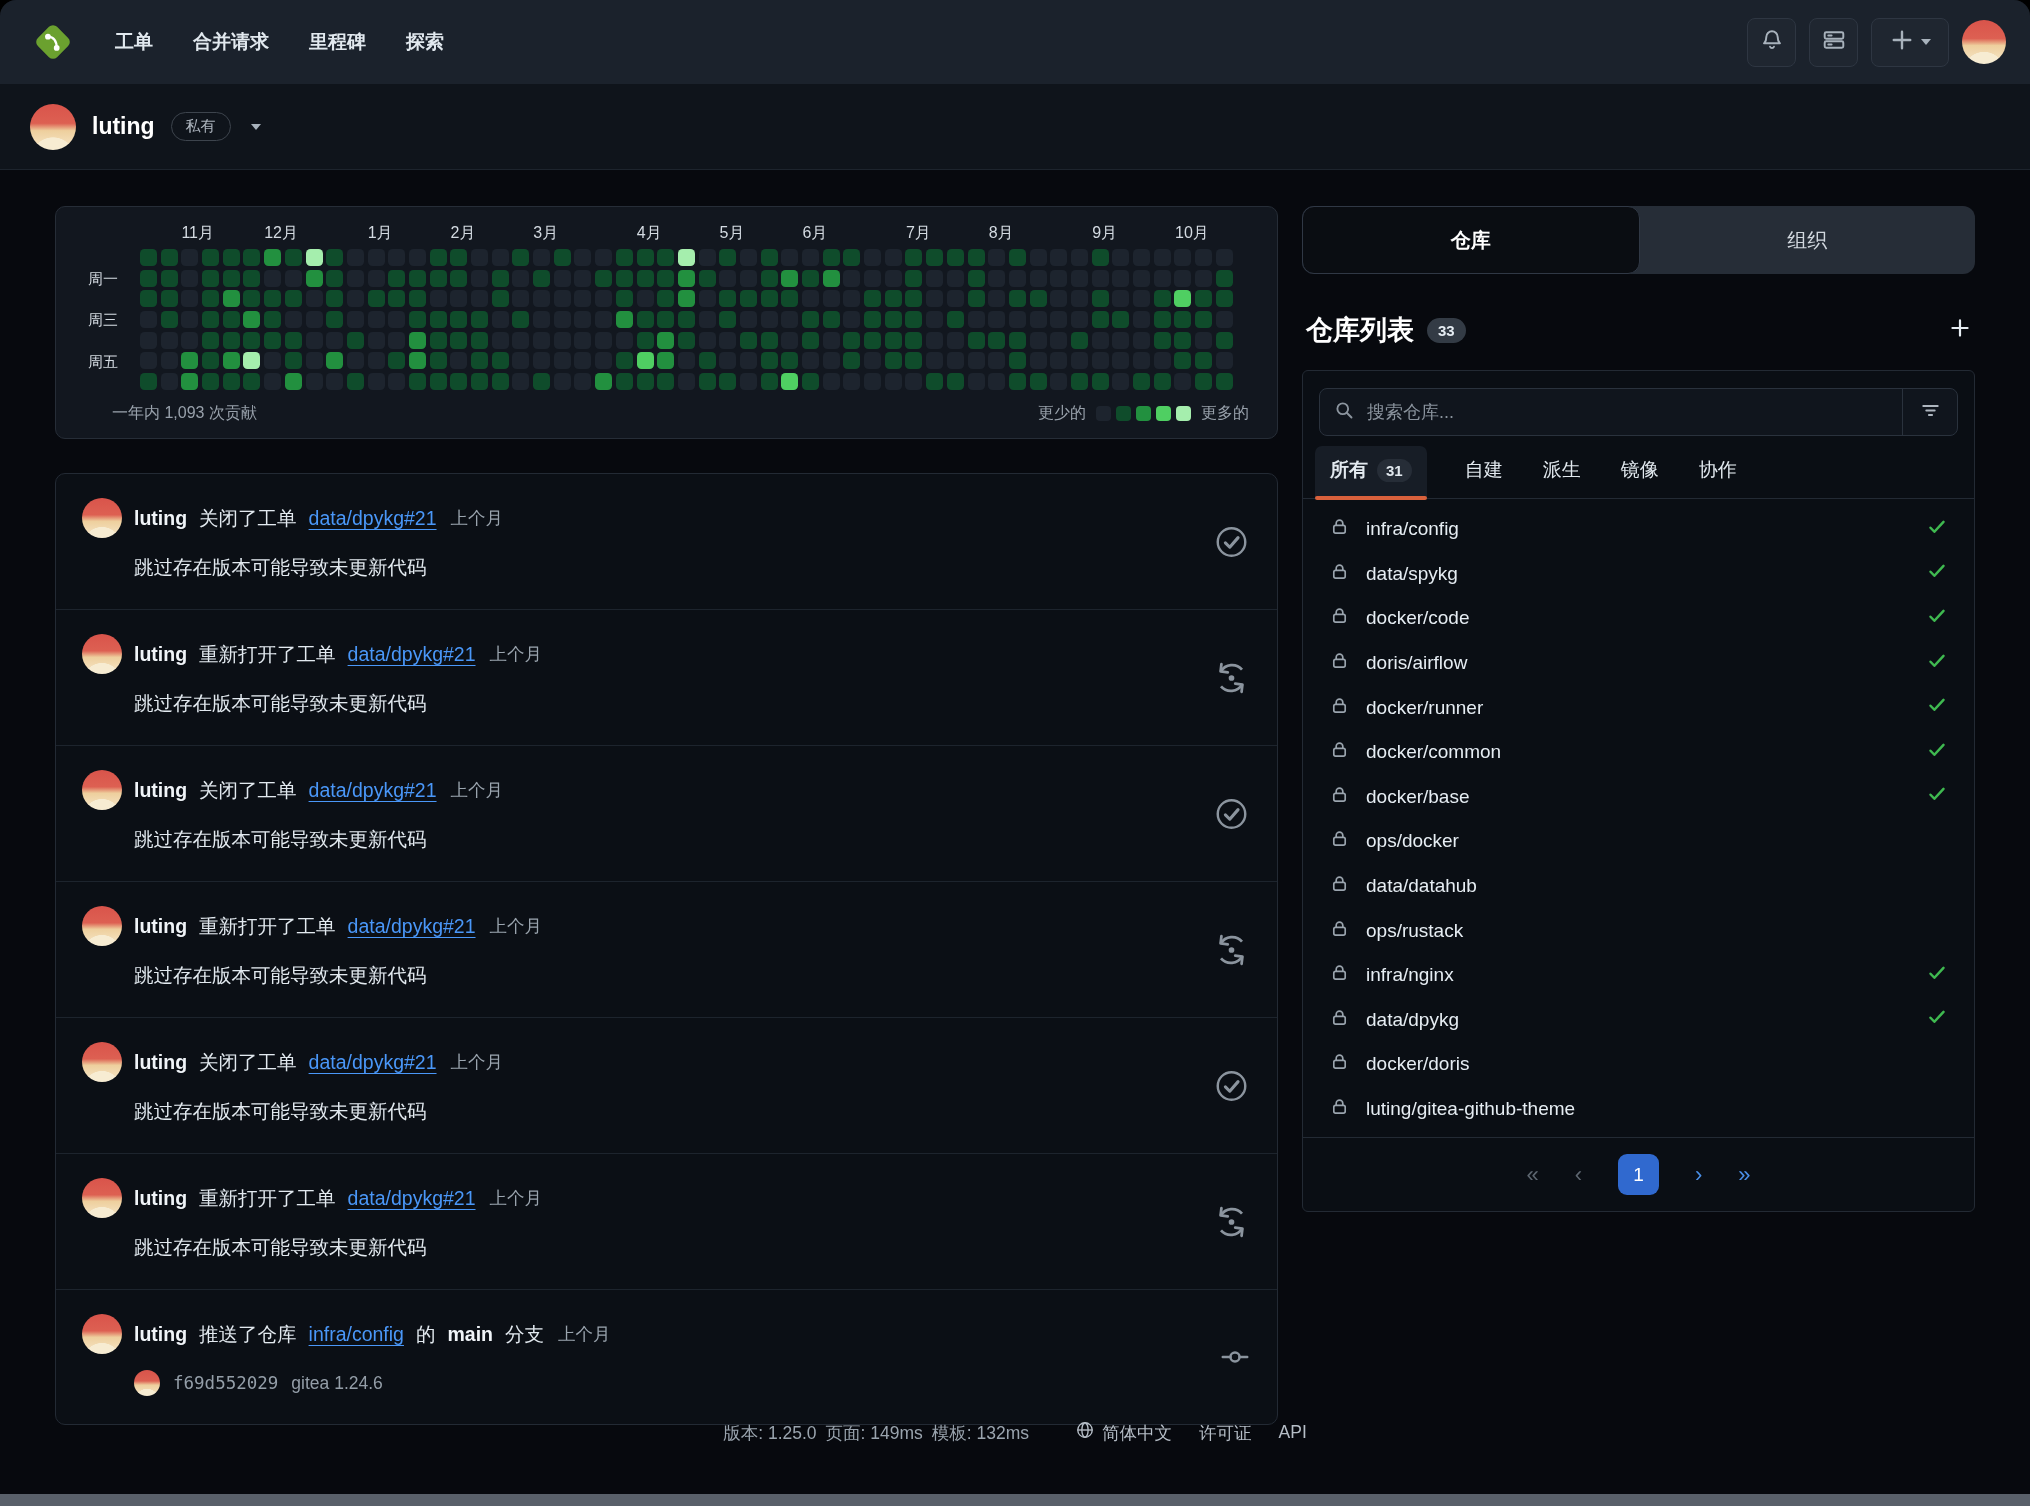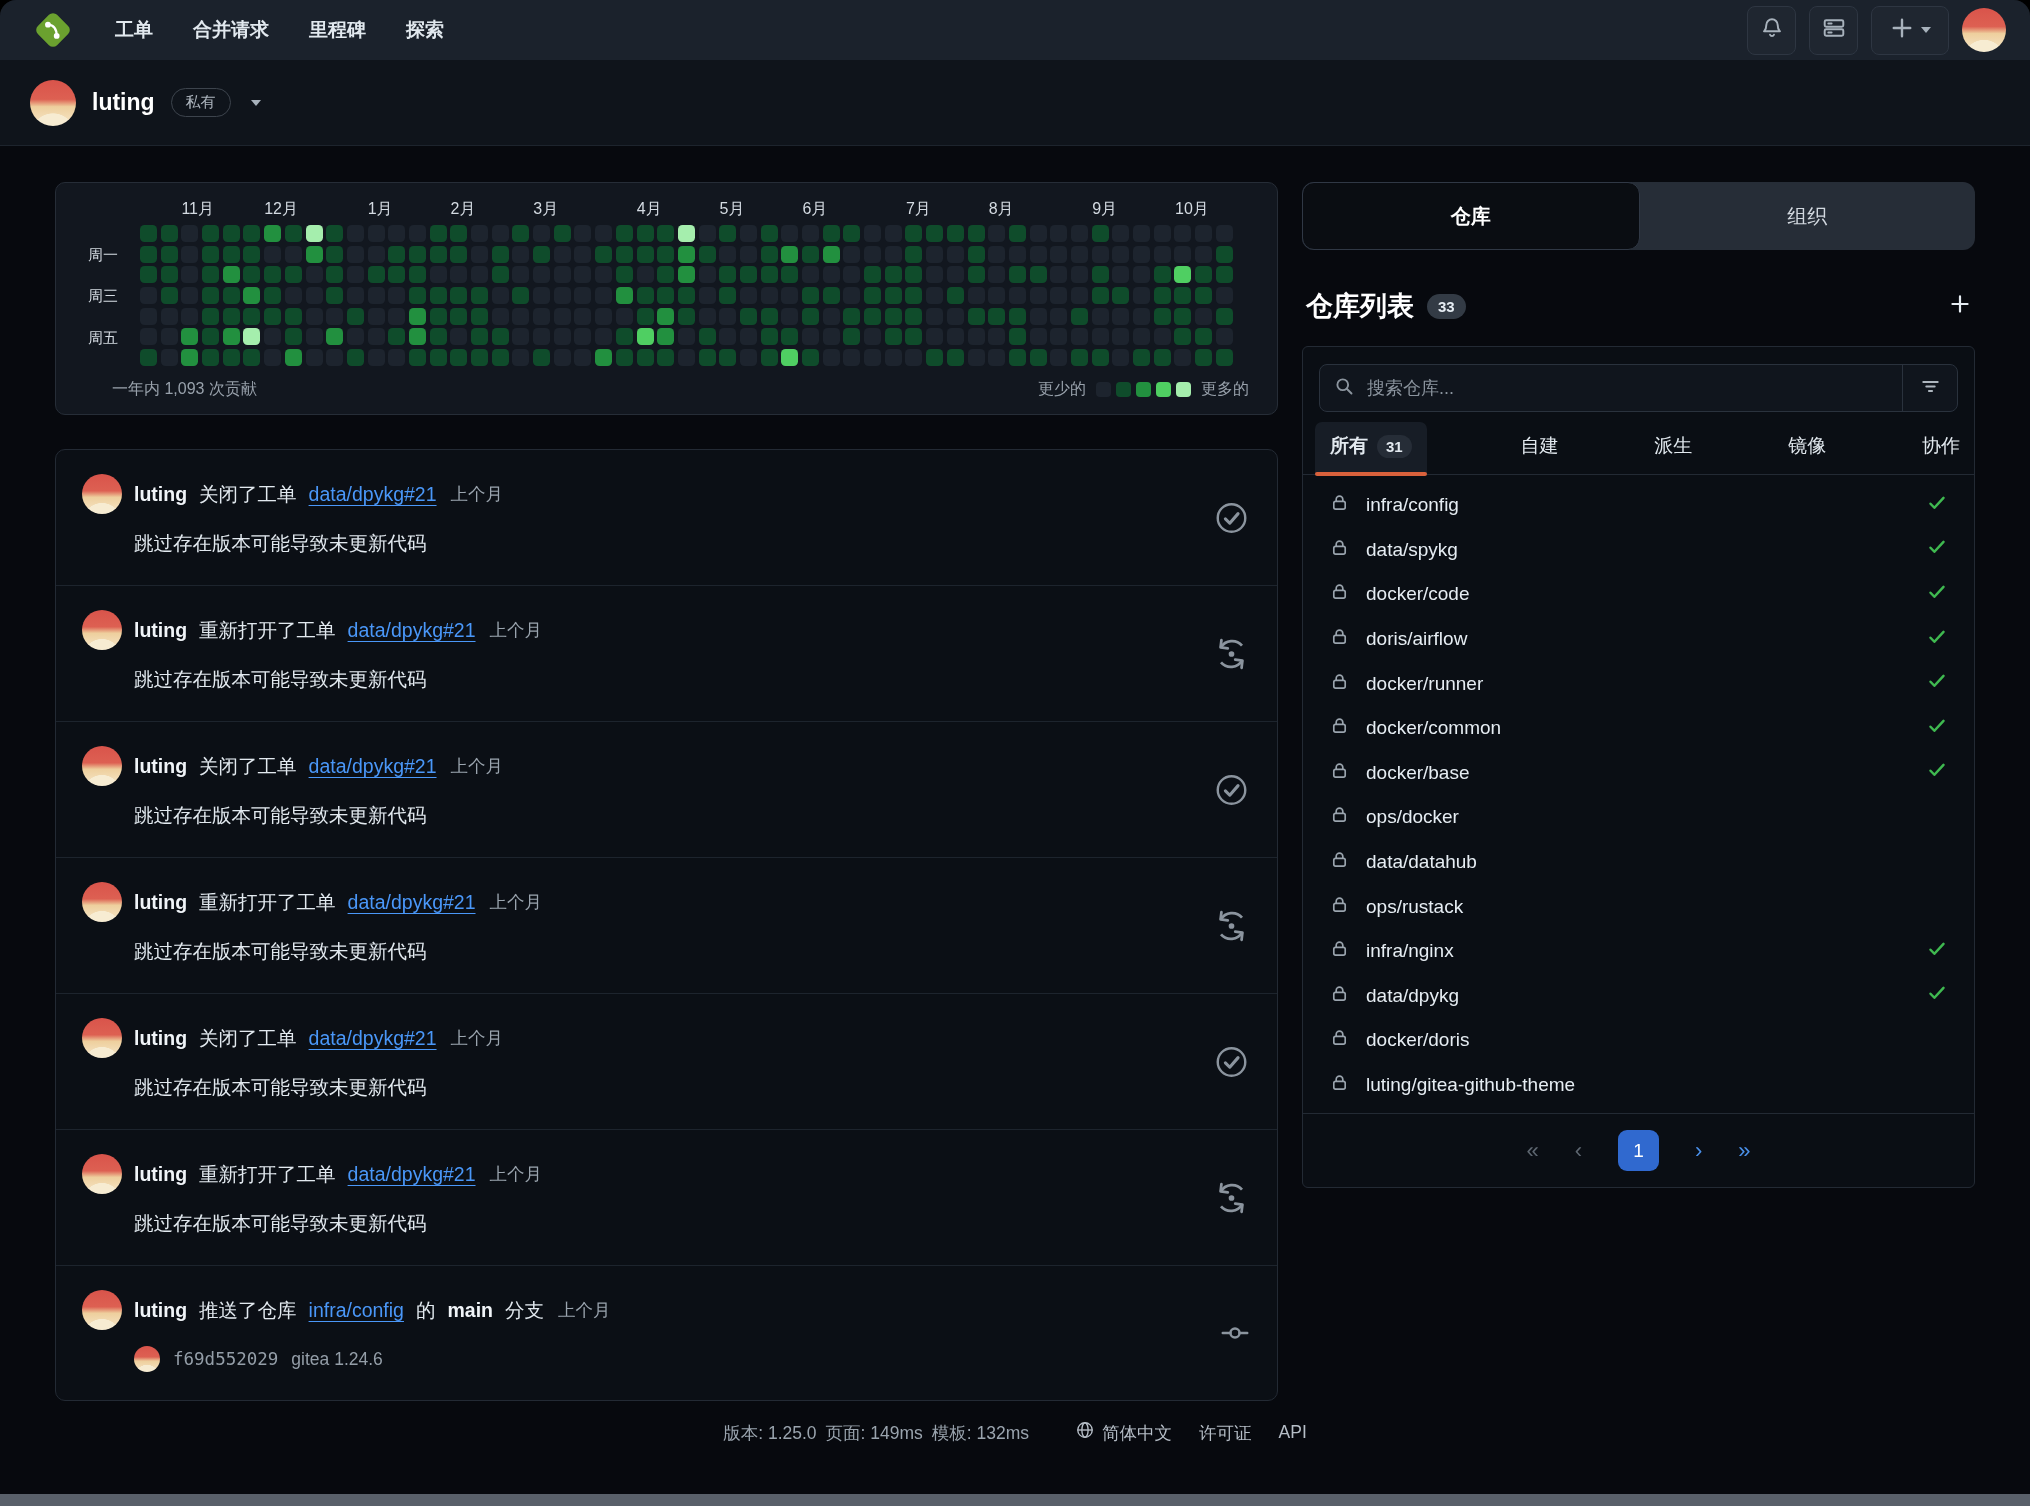--- a/index.html
+++ b/index.html
@@ -5,21 +5,21 @@
   * { box-sizing: border-box; }
   html,body { margin:0; padding:0; background:#000; }
   body {
     width:2030px; height:1506px; position:relative; overflow:hidden;
     font-family:"Liberation Sans","DejaVu Sans",sans-serif;
     color:#e6edf3;
   }
   .app { position:absolute; inset:0; background:#07090e; border-radius:16px 16px 0 0; overflow:hidden; }
 
   
-  .navbar { height:60px; background:#1b222c; display:flex; align-items:center; padding:0 24px; }
+  .navbar { height:84px; background:#1b222c; display:flex; align-items:center; padding:0 24px; }
   .logo { width:46px; height:46px; display:flex; align-items:center; justify-content:center; margin-left:6px; }
   .nav-links { display:flex; gap:6px; margin-left:22px; }
   .nav-link { padding:10px 17px; font-size:19px; font-weight:600; color:#e2e9ef; cursor:pointer; border-radius:6px; }
   .nav-right { margin-left:auto; display:flex; gap:13px; align-items:center; }
   .nav-btn { width:49px; height:49px; border:1px solid #2e3642; border-radius:8px; display:flex; align-items:center;
              justify-content:center; color:#a8b2bc; background:rgba(255,255,255,0.02); cursor:pointer; }
   .nav-btn svg { width:24px; height:24px; }
   .plus-btn { width:78px; gap:7px; }
   .caret-down { width:0; height:0; border-left:5px solid transparent; border-right:5px solid transparent; border-top:6px solid #a8b2bc; display:inline-block; }
   .avatar { border-radius:50%;
@@ -87,21 +87,21 @@
   .repo-card { background:#0a0e14; border:1px solid #232a34; border-radius:6px; overflow:hidden; }
   .search-row { margin:17px 16px 8px; display:flex; border:1px solid #2a323d; border-radius:8px; height:48px; background:#10151d; overflow:hidden; }
   .search-left { flex:1; display:flex; align-items:center; gap:11px; padding:0 14px; color:#8b949e; }
   .search-left svg { width:20px; height:20px; flex:0 0 auto; }
   .search-field { background:transparent; border:none; outline:none; color:#c9d1d9; font-size:18px; width:100%;
                   font-family:"Liberation Sans","DejaVu Sans",sans-serif; }
   .search-field::placeholder { color:#8b949e; }
   .filter-btn { width:55px; border-left:1px solid #2a323d; display:flex; align-items:center; justify-content:center; color:#aeb6bf; cursor:pointer; }
   .filter-btn svg { width:21px; height:21px; }
 
-  .filter-tabs { display:flex; justify-content:space-between; align-items:flex-end; gap:36px; border-bottom:1px solid #232a34; margin-top:10px; padding:0 12px; }
+  .filter-tabs { display:flex; justify-content:flex-start; align-items:flex-end; gap:36px; border-bottom:1px solid #232a34; margin-top:10px; padding:0 12px; }
   .ftab { padding:11px 2px 15px; font-size:19px; color:#e2e9ef; position:relative; display:flex; gap:9px; align-items:center; cursor:pointer; }
   .ftab.active { font-weight:700; background:#171d26; border-radius:7px 7px 0 0; padding:11px 15px 15px; }
   .ftab.active::after { content:""; position:absolute; left:0; right:0; bottom:-2px; height:4px; background:#d9613c; border-radius:2px; }
   .fcount { background:#262d37; border-radius:12px; padding:3px 9px; font-size:15px; }
 
   .repo-list { padding:8px 0 6px; }
   .repo-row { height:44.6px; display:flex; align-items:center; padding:0 27px; gap:17px; font-size:19px; color:#e6edf3; cursor:pointer; }
   .repo-row svg.lock { width:19px; height:19px; color:#9aa4ae; flex:0 0 auto; }
   .repo-check { margin-left:auto; color:#3fb950; }
   .repo-check svg { width:20px; height:20px; }

